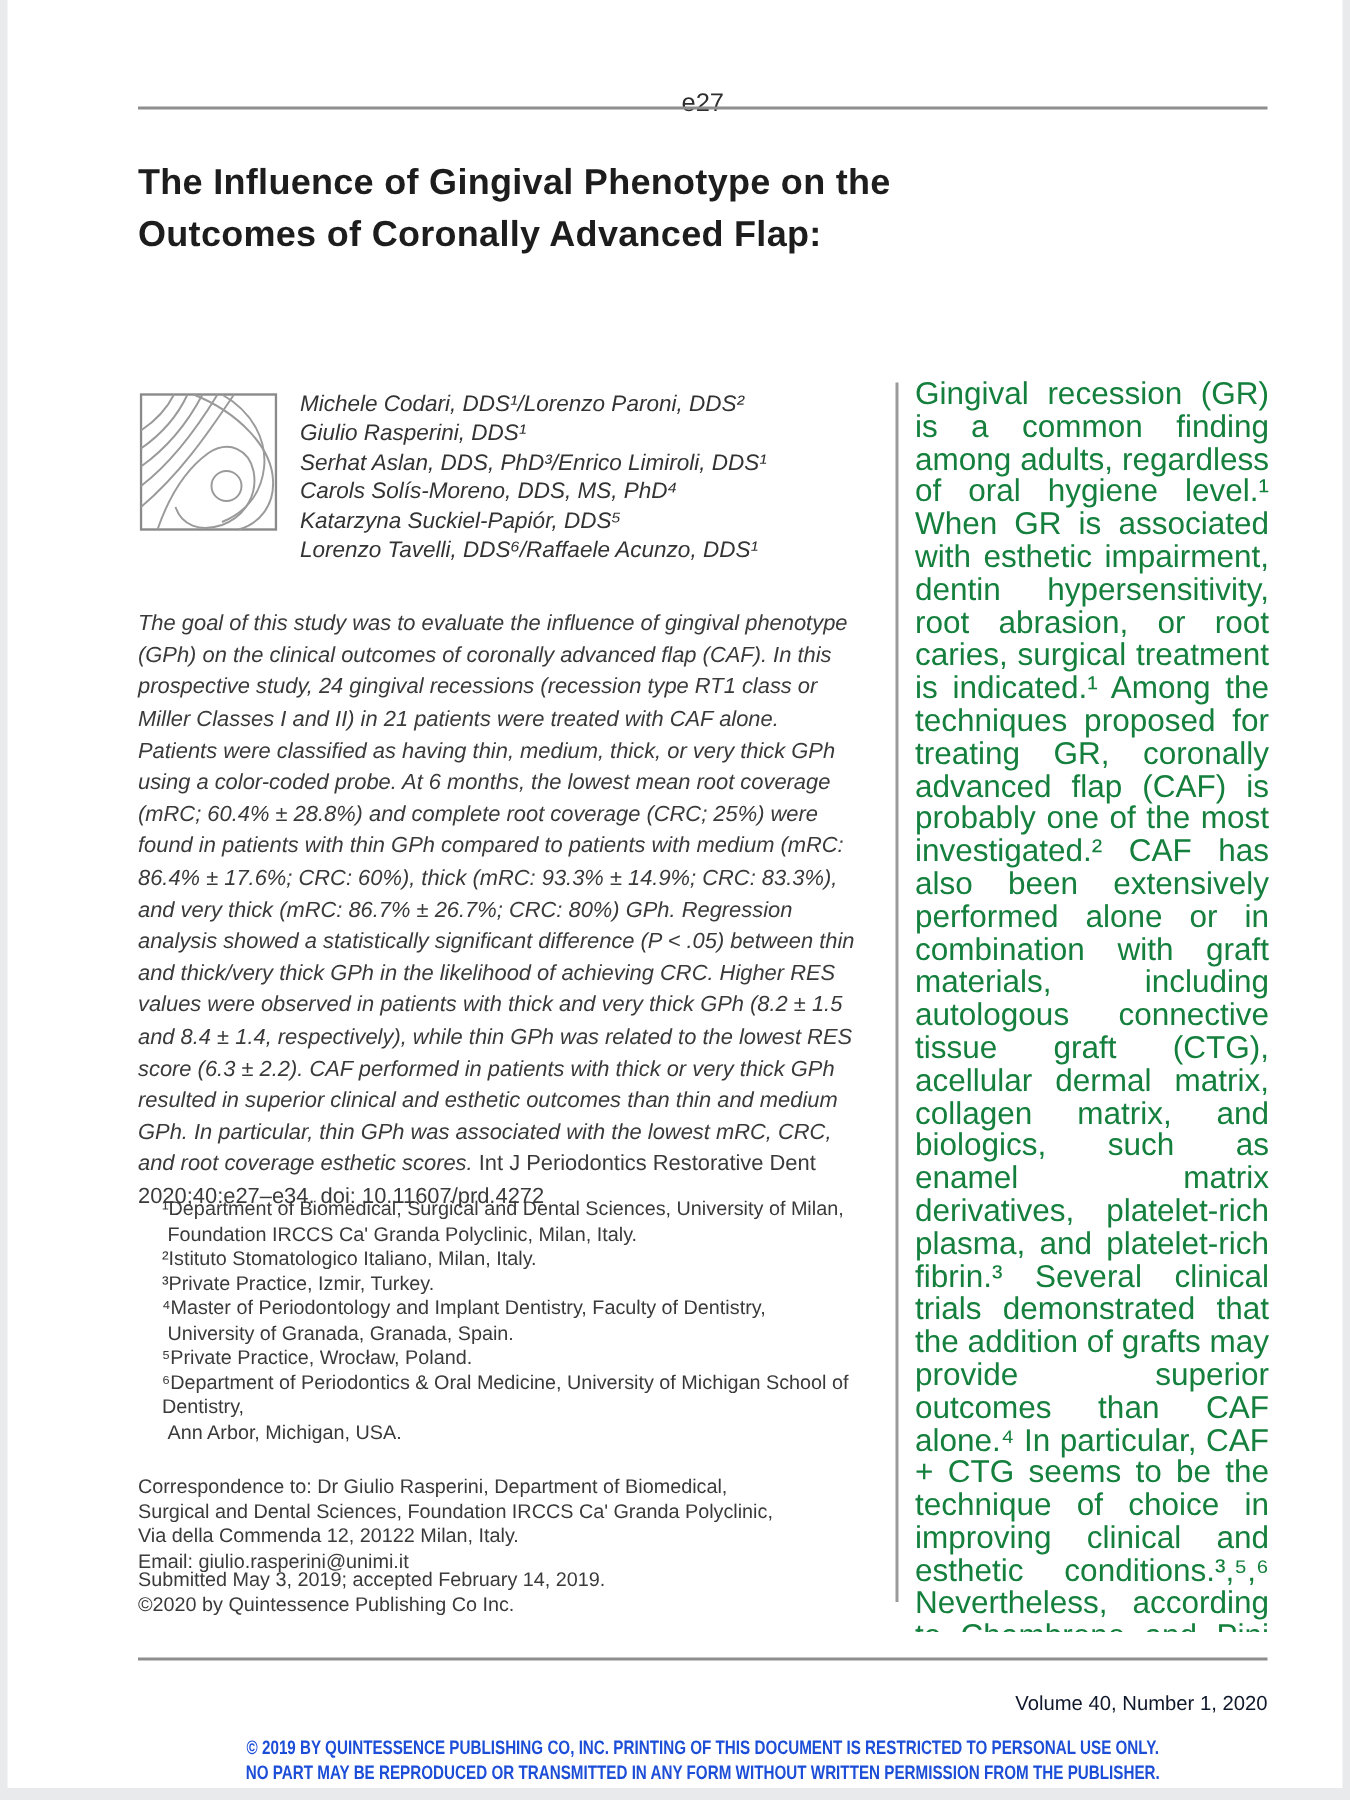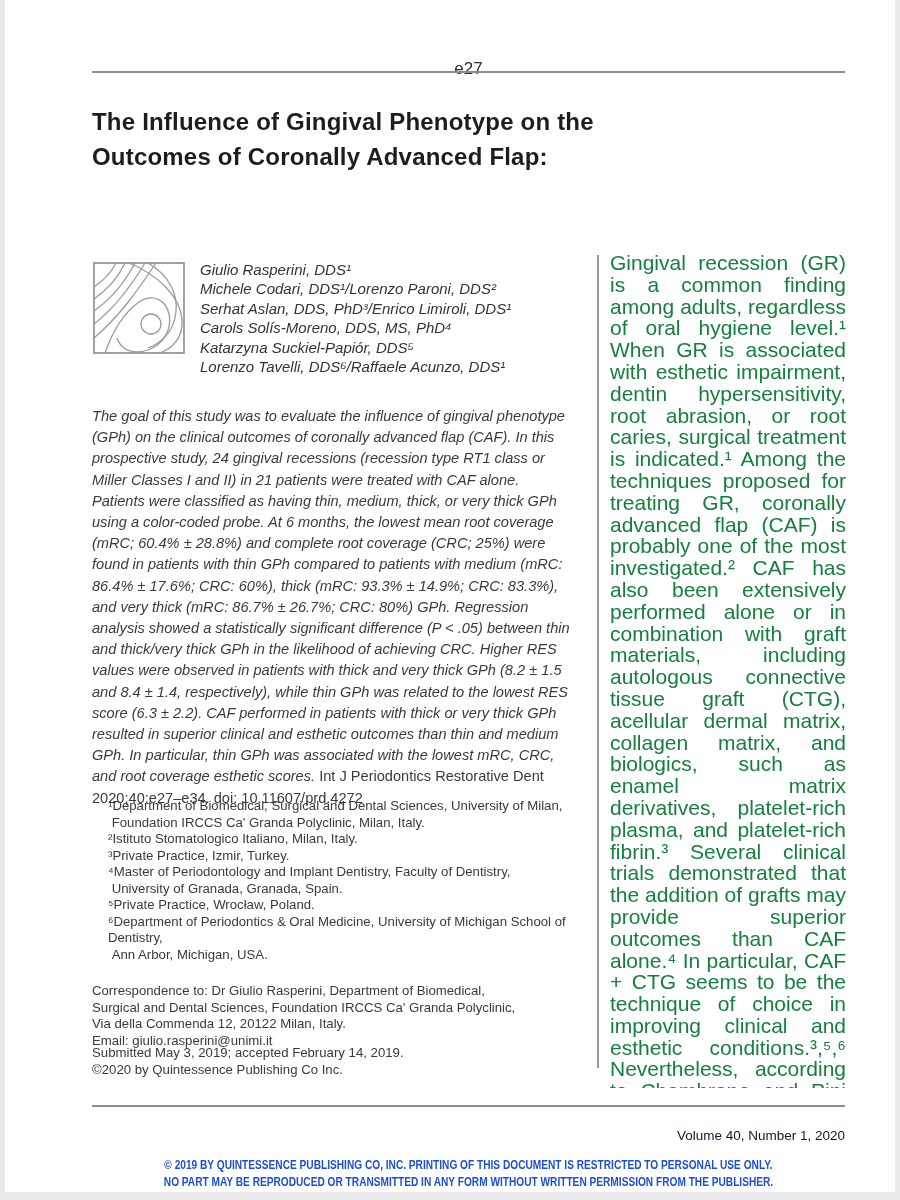--- a/index.html
+++ b/index.html
@@ -122,22 +122,22 @@
       <path d="M1,76 C26,55 45,28 63,1"></path>
       <path d="M36,1 C66,13 88,36 89,58 C90,75 80,87 66,91"></path>
       <path d="M55,1 C76,13 85,32 83,50 C81,68 70,80 55,86"></path>
       <path d="M12,91 C20,68 32,50 46,40 C60,31 73,38 76,52 C79,67 71,82 55,88 C40,93 28,88 24,76"></path>
       <circle cx="58" cy="62" r="10"></circle>
     </g>
   </svg>
 </div>
 
 <div id="author-block" class="abs">
+  <div>Michele Codari, DDS¹/Lorenzo Paroni, DDS²</div>
   <div>Giulio Rasperini, DDS¹</div>
-  <div>Michele Codari, DDS¹/Lorenzo Paroni, DDS²</div>
   <div>Serhat Aslan, DDS, PhD³/Enrico Limiroli, DDS¹</div>
   <div>Carols Solís-Moreno, DDS, MS, PhD⁴</div>
   <div>Katarzyna Suckiel-Papiór, DDS⁵</div>
   <div>Lorenzo Tavelli, DDS⁶/Raffaele Acunzo, DDS¹</div>
 </div>
 
 <div id="abstract" class="abs">
   <span class="ital">The goal of this study was to evaluate the influence of gingival phenotype (GPh) on the clinical outcomes of coronally advanced flap (CAF). In this prospective study, 24 gingival recessions (recession type RT1 class or Miller Classes I and II) in 21 patients were treated with CAF alone. Patients were classified as having thin, medium, thick, or very thick GPh using a color-coded probe. At 6 months, the lowest mean root coverage (mRC; 60.4% ± 28.8%) and complete root coverage (CRC; 25%) were found in patients with thin GPh compared to patients with medium (mRC: 86.4% ± 17.6%; CRC: 60%), thick (mRC: 93.3% ± 14.9%; CRC: 83.3%), and very thick (mRC: 86.7% ± 26.7%; CRC: 80%) GPh. Regression analysis showed a statistically significant difference (P &lt; .05) between thin and thick/very thick GPh in the likelihood of achieving CRC. Higher RES values were observed in patients with thick and very thick GPh (8.2 ± 1.5 and 8.4 ± 1.4, respectively), while thin GPh was related to the lowest RES score (6.3 ± 2.2). CAF performed in patients with thick or very thick GPh resulted in superior clinical and esthetic outcomes than thin and medium GPh. In particular, thin GPh was associated with the lowest mRC, CRC, and root coverage esthetic scores.</span>
   <span class="roman">Int J Periodontics Restorative Dent 2020;40:e27–e34. doi: 10.11607/prd.4272</span>
 </div>

